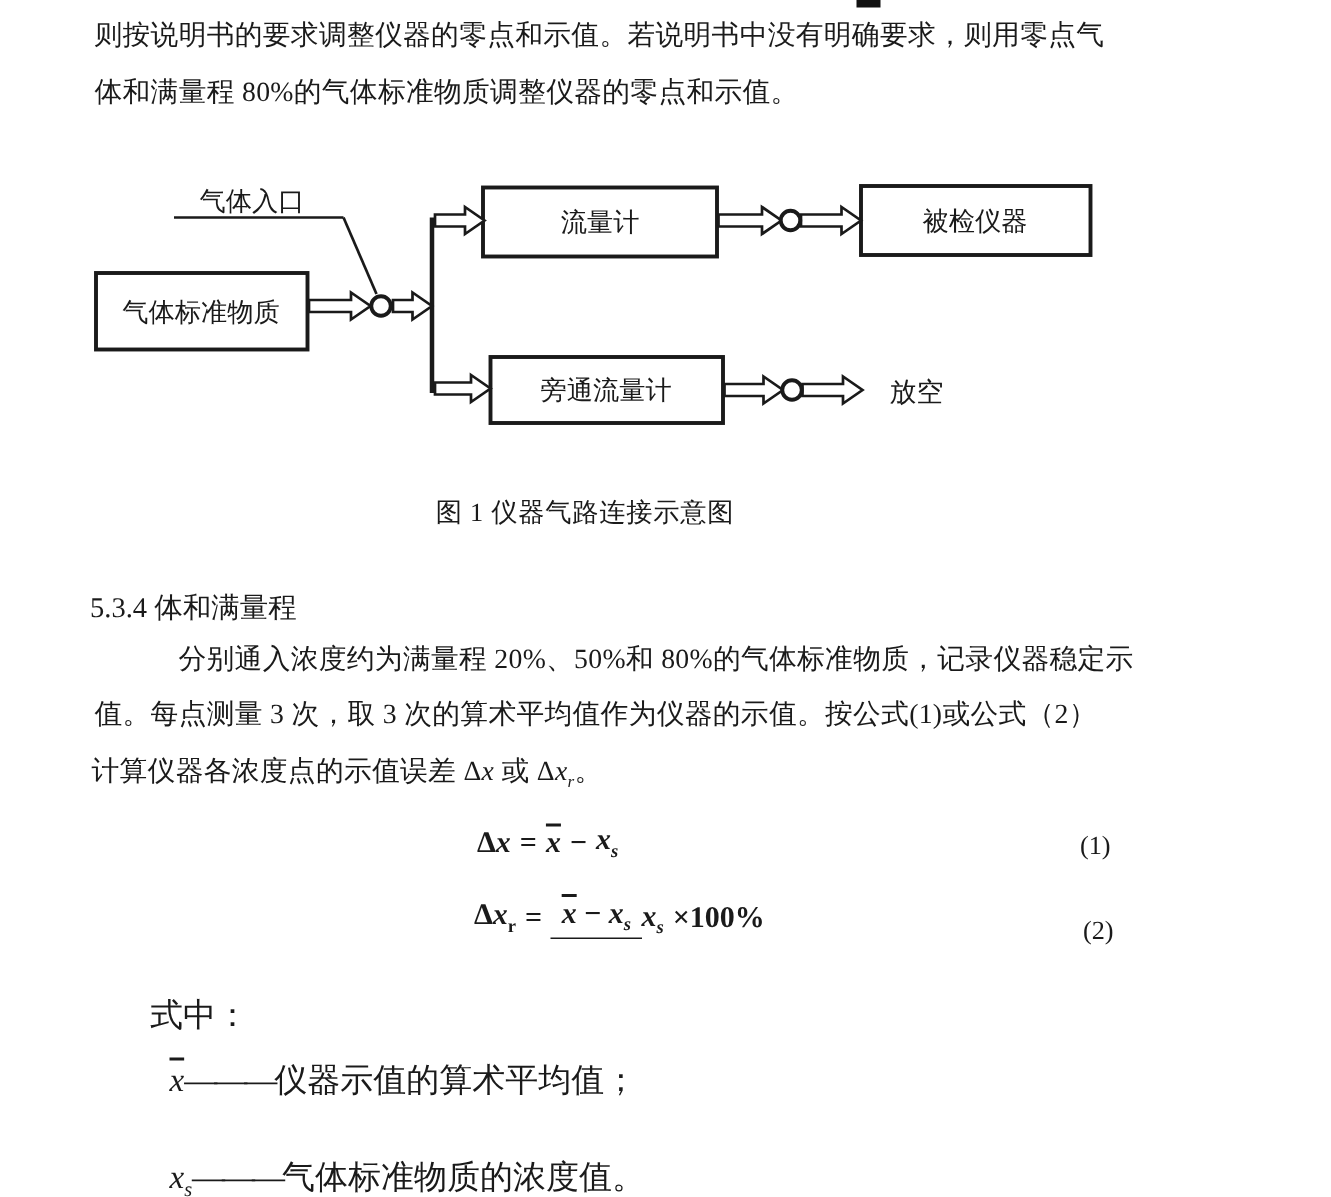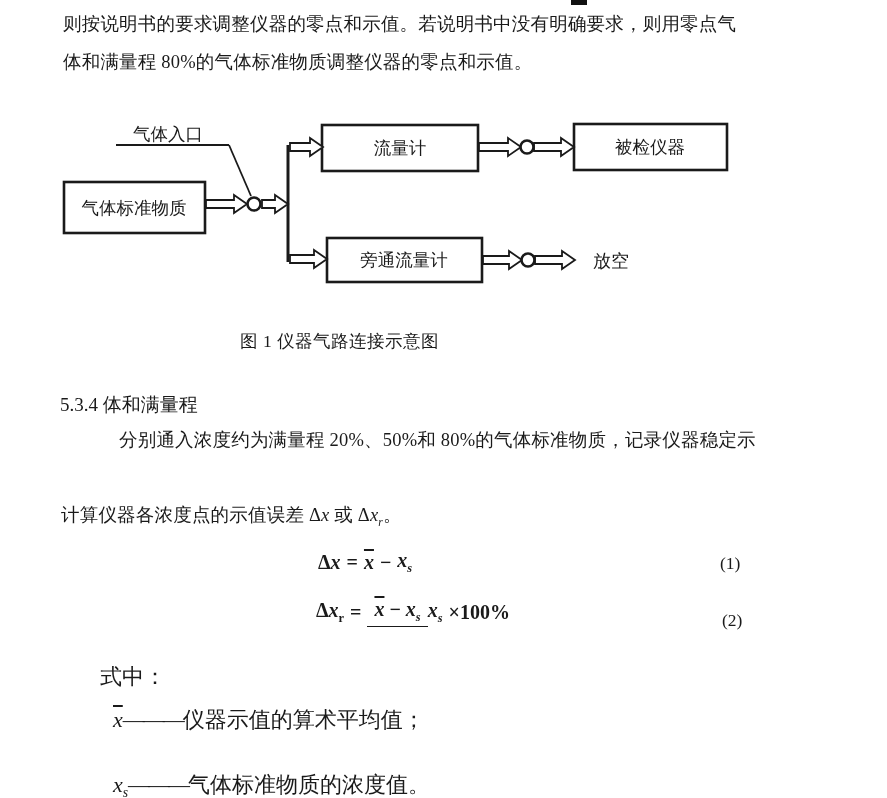--- a/index.html
+++ b/index.html
@@ -68,24 +68,25 @@
     <path d="M483,256 H509 V251 L522,260 L509,269 V264 H483 Z" fill="#fff" stroke="#1a1a1a" stroke-width="1.8"></path>
     <path d="M535,256 H562 V251 L575,260 L562,269 V264 H535 Z" fill="#fff" stroke="#1a1a1a" stroke-width="1.8"></path>
 
     <circle cx="254" cy="204" r="6.5" fill="#fff" stroke="#1a1a1a" stroke-width="2.6"></circle>
     <circle cx="527" cy="147" r="6.5" fill="#fff" stroke="#1a1a1a" stroke-width="2.6"></circle>
     <circle cx="528" cy="260" r="6.5" fill="#fff" stroke="#1a1a1a" stroke-width="2.6"></circle>
 
     <text x="593" y="267" font-size="18">放空</text>
   </svg>
 
-  <div class="abs caption" style="left:240px;top:329px;width:300px;text-align:left;">图 1 仪器气路连接示意图</div>
+  <div class="abs caption" style="left:240px;top:329px;width:300px;text-align:center;">图 1 仪器气路连接示意图</div>
 
   <div class="abs heading" style="left:60px;top:392px;">5.3.4 体和满量程</div>
   <div class="abs body-text" style="left:119px;top:429px;">分别通入浓度约为满量程 20%、50%和 80%的气体标准物质，记录仪器稳定示</div>
+  <div class="abs body-text" style="left:63px;top:466px;">值。每点测量 3 次，取 3 次的算术平均值作为仪器的示值。按公式(1)或公式（2）</div>
   <div class="abs body-text" style="left:61px;top:504px;"><span>计算仪器各浓度点的示值误差 </span><span><span>Δ</span><span class="mi">x</span></span><span> 或 </span><span><span>Δ</span><span class="mi">x</span><sub class="mi">r</sub></span><span>。</span></div>
 
   <div class="abs eq eq1-row" style="left:318px;top:549px;">
     <span><span>Δ</span><span class="mi">x</span></span>
     <span>=</span>
     <span class="mi ovl">x</span>
     <span>−</span>
     <span><span class="mi">x</span><sub class="mi">s</sub></span>
   </div>
   <div class="abs eqnum" style="left:720px;top:553px;">(1)</div>

